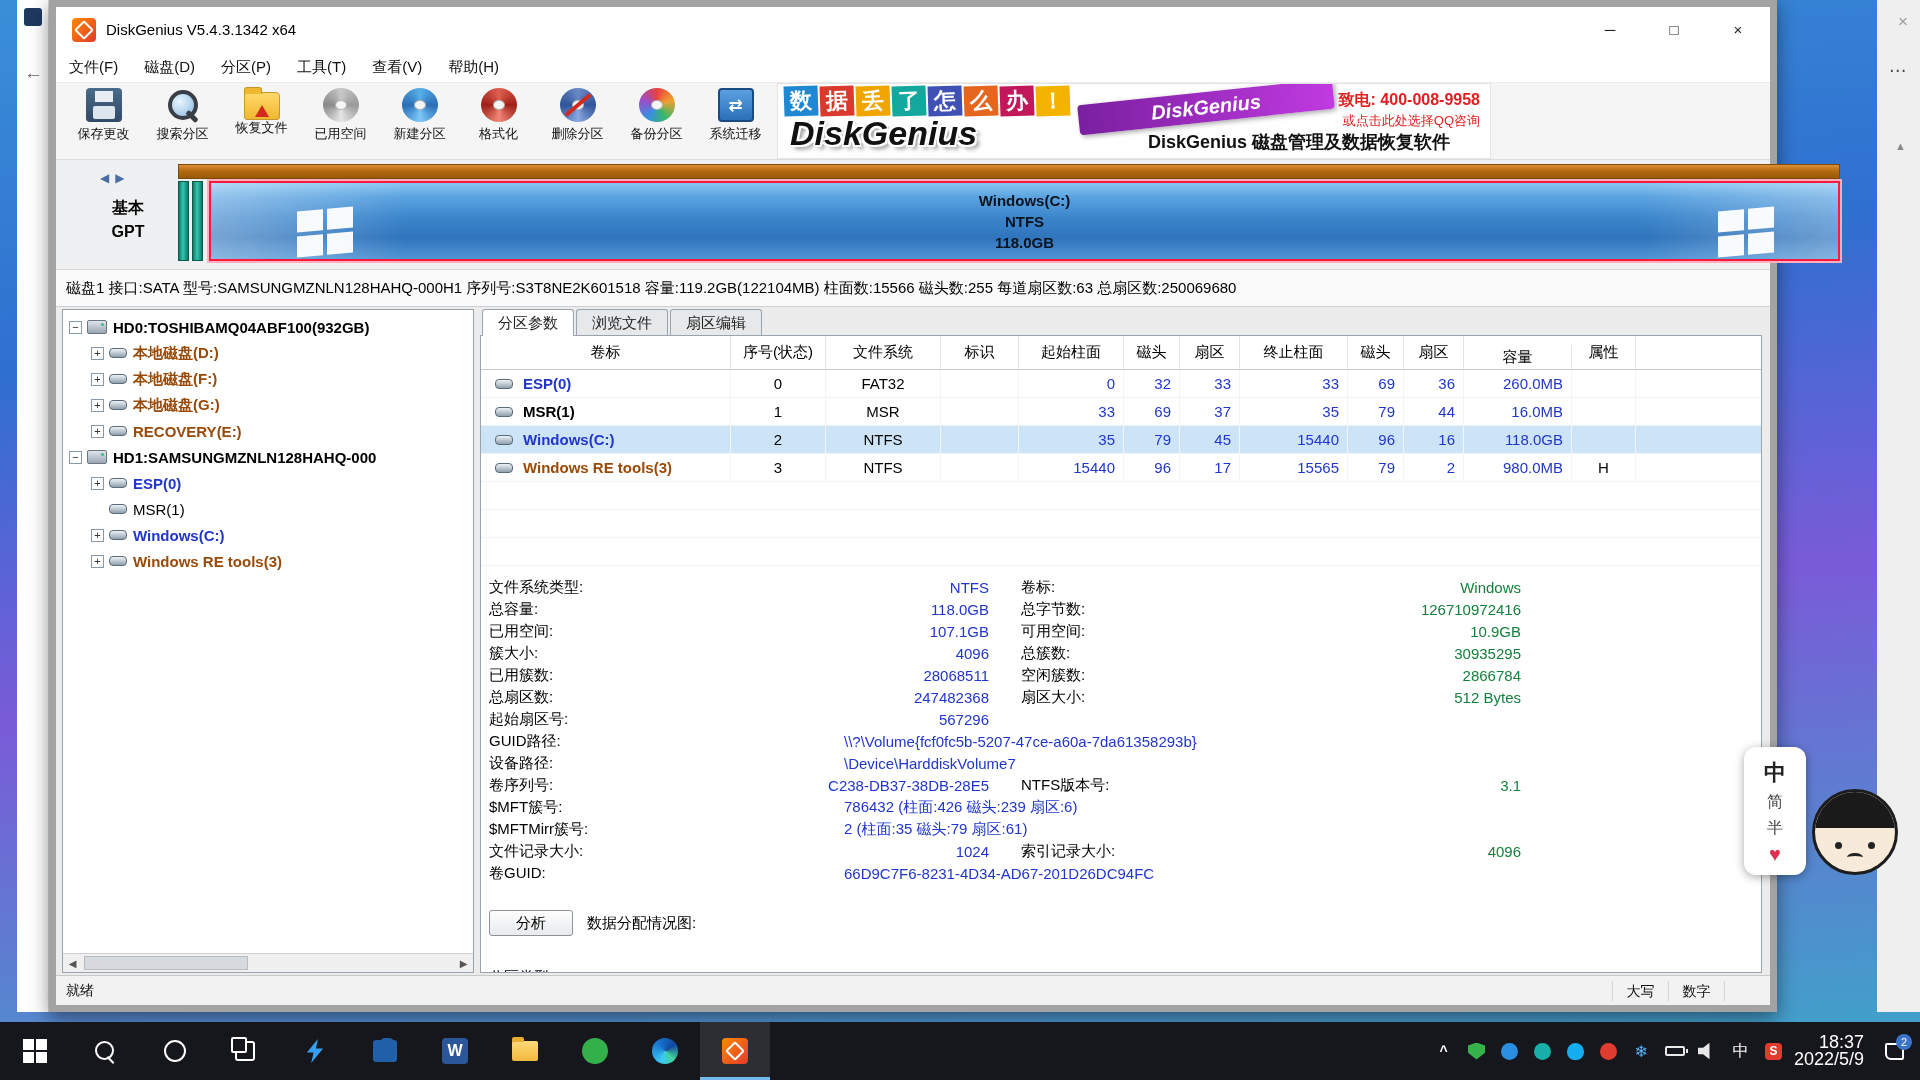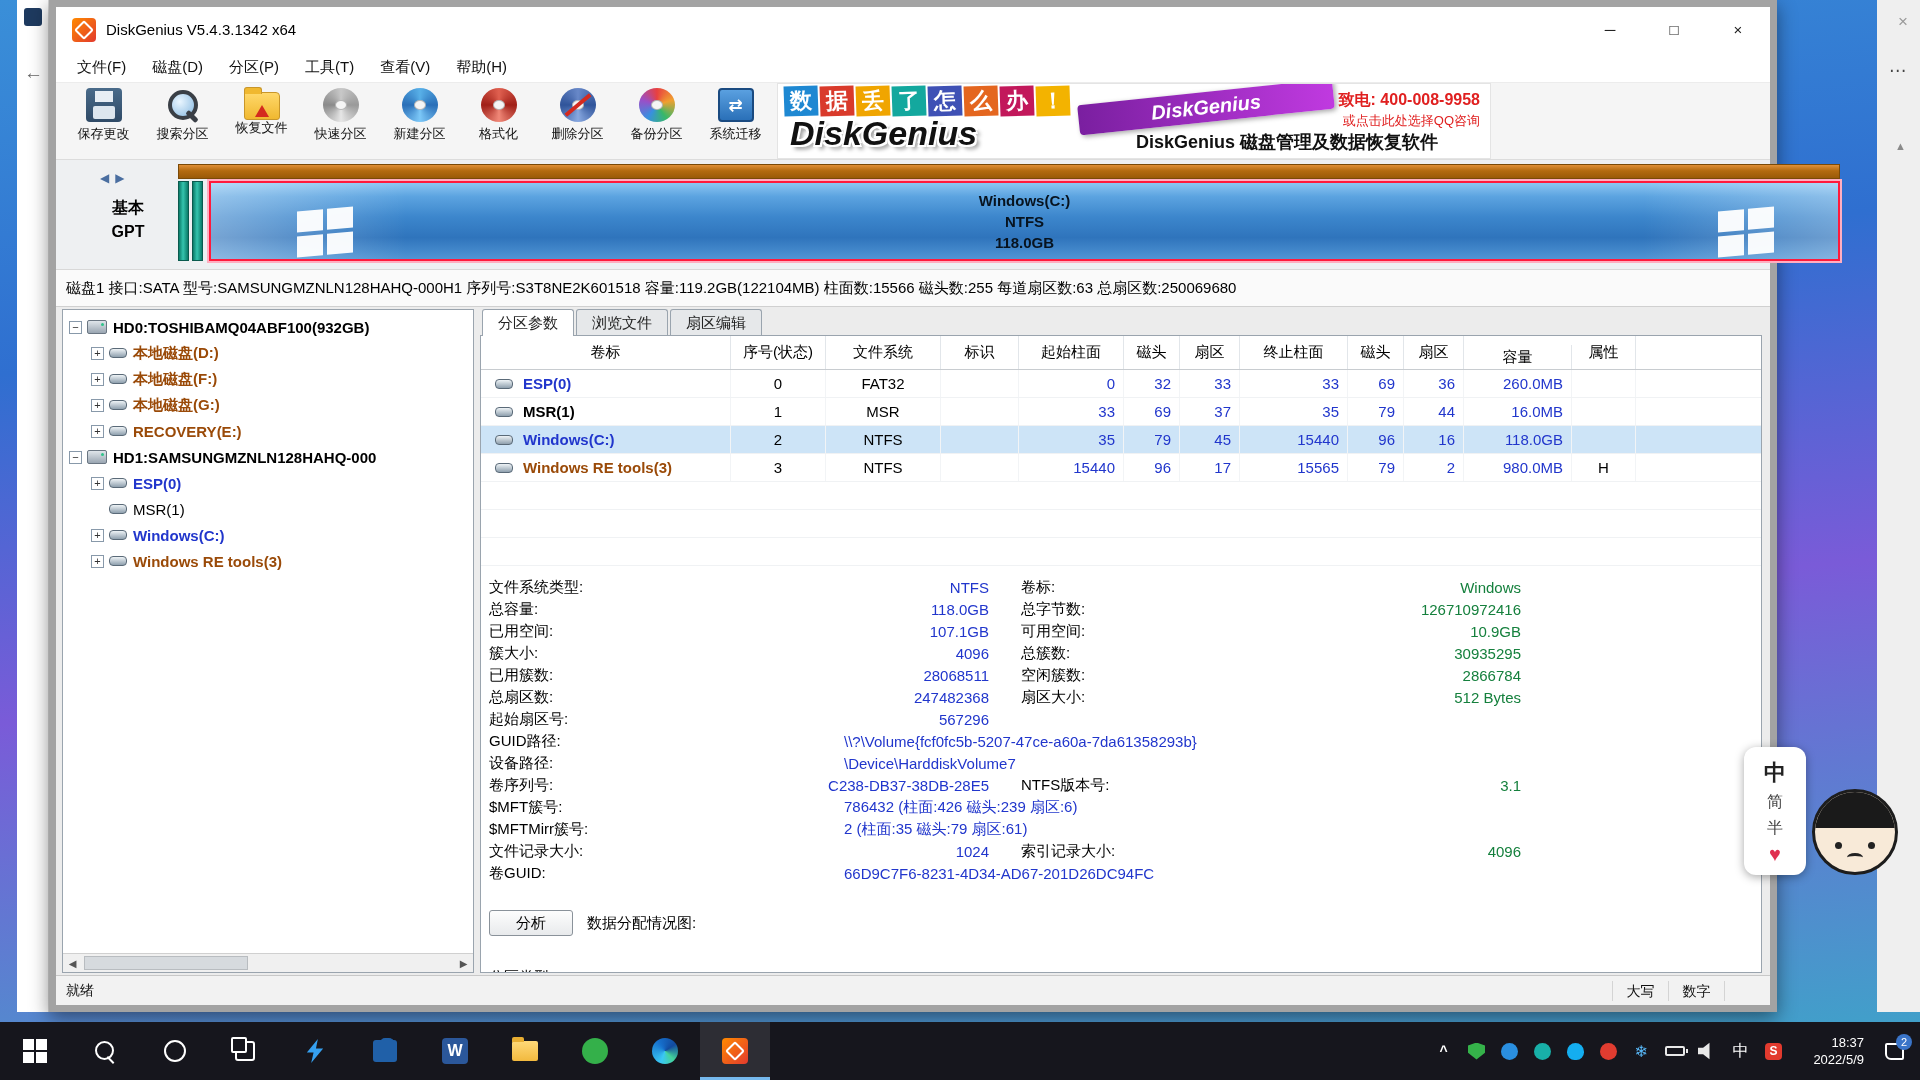--- a/index.html
+++ b/index.html
@@ -18,21 +18,21 @@
   
   .window{position:absolute;left:49px;top:0;width:1728px;height:1012px;background:#fff;border:7px solid #a3a3a3;box-shadow:0 6px 18px rgba(0,0,0,.45);display:flex;flex-direction:column}
   .titlebar{height:45px;display:flex;align-items:center;background:#fff}
   .app-icon{width:24px;height:24px;margin-left:16px;background:linear-gradient(135deg,#ff8a00,#e23a2e);border-radius:4px;position:relative;flex:none}
   .app-icon::after{content:"";position:absolute;inset:5px;border:2px solid #fff;border-radius:2px;transform:rotate(45deg)}
   .title-text{margin-left:10px;font-size:15px;color:#000}
   .win-controls{margin-left:auto;display:flex;height:100%}
   .win-btn{width:64px;display:flex;align-items:center;justify-content:center;font-size:15px;color:#222}
 
   .menubar{height:31px;display:flex;align-items:center;background:#fff;border-bottom:1px solid #ececec;font-size:15px;color:#111}
-  #menu-items{display:flex;padding-left:8px}
+  #menu-items{display:flex;padding-left:0}
   .menu-item{padding:0 13px;height:31px;display:flex;align-items:center}
 
   
   .toolbar{height:77px;background:#f5f5f5;border-bottom:1px solid #dcdcdc;display:flex;position:relative}
   #toolbar-buttons{display:flex;padding-left:8px}
   .tb-btn{width:79px;padding-top:5px;text-align:center}
   .tb-label{font-size:13px;margin-top:3px;color:#111}
   .tbicon{width:36px;height:34px;margin:0 auto;position:relative}
   .save-changes-icon{background:linear-gradient(#4a6b8a,#2f4a66);border-radius:4px}
   .save-changes-icon::before{content:"";position:absolute;left:9px;top:3px;right:9px;height:11px;background:#e8eef4}
@@ -55,21 +55,21 @@
 
   
   .banner{position:absolute;left:721px;top:0;width:714px;height:76px;background:#fff;overflow:hidden;border:1px solid #e4e4e4}
   .banner-tiles{position:absolute;left:6px;top:2px;display:flex;gap:2px}
   .tile{width:34px;height:30px;color:#fff;font-weight:bold;font-size:22px;display:flex;align-items:center;justify-content:center;transform:rotate(-2deg)}
   .banner-brand{position:absolute;left:12px;top:30px;font-size:34px;font-weight:bold;font-style:italic;color:#111;
     text-shadow:2px 2px 0 #fff,-2px -2px 0 #fff,2px -2px 0 #fff,-2px 2px 0 #fff,4px 4px 4px rgba(0,0,0,.45)}
   .banner-ribbon{position:absolute;left:300px;top:8px;width:256px;height:30px;background:linear-gradient(90deg,#7a1fa0,#c03ae0);transform:rotate(-6deg);display:flex;align-items:center;justify-content:center;color:#fff;font-style:italic;font-weight:bold;font-size:20px;border-radius:4px;box-shadow:2px 2px 5px rgba(0,0,0,.35)}
   .banner-phone{position:absolute;right:10px;top:6px;color:#e02020;font-weight:bold;font-size:16px}
   .banner-qq{position:absolute;right:10px;top:28px;color:#e02020;font-size:13px}
-  .banner-subtitle{position:absolute;right:52px;bottom:4px;font-size:18px;font-weight:bold;color:#111}
+  .banner-subtitle{position:absolute;right:40px;bottom:4px;font-size:18px;font-weight:bold;color:#111}
 
   
   .diskbar{height:110px;background:#eef0f2;position:relative;border-bottom:1px solid #d8d8d8}
   .nav-arrows{position:absolute;left:44px;top:11px;font-size:12px;color:#4a6ea0;letter-spacing:6px}
   .disk-type{position:absolute;left:26px;top:36px;width:92px;text-align:center;font-size:16px;font-weight:bold;line-height:24px;color:#000}
   .cap-strip{position:absolute;left:122px;top:4px;width:1662px;height:15px;background:linear-gradient(180deg,#e09038 0%,#b36a10 45%,#9a5a08 100%);border:1px solid #7a4a08}
   .part-row{position:absolute;left:122px;top:21px;width:1662px;bottom:8px;display:flex}
   .part-sm{width:11px;margin-right:3px;background:linear-gradient(90deg,#0b7a68,#34c4ae 45%,#0b7a68);border:1px solid #0a5a4e}
   .part-main{flex:1;margin-left:3px;position:relative;border:2px solid #ff1a3c;outline:2px solid #ffaec0;display:flex;align-items:center;justify-content:center;
     background:linear-gradient(180deg,#8cc6f2 0%,#5ba3e0 18%,#3c86cc 45%,#2f74bc 72%,#5094d4 100%)}
@@ -166,21 +166,21 @@
   .circle-blue-icon{background:#2a8fe0;border-radius:50%}
   .circle-teal-icon{background:#18b0a8;border-radius:50%}
   .qq-icon{background:#14aef0;border-radius:50% 50% 44% 44%}
   .circle-red-icon{background:#e03c30;border-radius:50%}
   .snowflake-icon{color:#58b8f8;font-size:16px}
   .battery-icon{width:20px;height:10px;border:2px solid #e8e8e8;border-radius:2px;position:relative}
   .battery-icon::after{content:"";position:absolute;right:-5px;top:1px;width:2px;height:4px;background:#e8e8e8}
   .volume-icon{background:#e8e8e8;clip-path:polygon(0 32%,28% 32%,60% 4%,60% 96%,28% 68%,0 68%);width:20px;height:18px}
   .ime-icon{color:#fff;font-size:16px}
   .sogou-icon{background:#e23a2e;border-radius:4px;color:#fff;font-weight:bold;font-size:12px}
-  .clock{width:80px;text-align:right;color:#fff;font-size:13px;line-height:17px;padding-right:6px;display:flex;flex-direction:column;justify-content:center}
+  .clock{width:80px;text-align:right;color:#fff;font-size:18px;line-height:17px;padding-right:6px;display:flex;flex-direction:column;justify-content:center}
   .notif{width:48px;display:flex;align-items:center;justify-content:center;position:relative}
   .notif-ic{width:19px;height:17px;border:2px solid #fff;border-radius:2px 2px 2px 6px}
   .notif-badge{position:absolute;right:6px;bottom:10px;min-width:16px;height:16px;border-radius:50%;background:#3a74c8;color:#fff;font-size:11px;display:flex;align-items:center;justify-content:center}
 
   
   .ime-widget{position:absolute;right:22px;bottom:205px;z-index:50;display:flex;align-items:flex-end}
   .ime-bar{width:62px;background:#fff;border-radius:12px;box-shadow:0 2px 10px rgba(0,0,0,.35);padding:10px 0 8px;text-align:center}
   .ime-ch{font-size:22px;font-weight:bold;line-height:32px;color:#222}
   .ime-ch.sm{font-size:16px;font-weight:normal;color:#444;line-height:26px}
   .ime-heart{color:#e03050;font-size:20px;line-height:26px}
@@ -238,21 +238,21 @@
         <div class="tb-btn">
           <div class="tbicon search-partition-icon"></div>
           <div class="tb-label">搜索分区</div>
         </div>
         <div class="tb-btn">
           <div class="tbicon recover-files-icon"></div>
           <div class="tb-label">恢复文件</div>
         </div>
         <div class="tb-btn">
           <div class="tbicon quick-partition-icon cd"></div>
-          <div class="tb-label">快速分区</div>
+          <div class="tb-label">已用空间</div>
         </div>
         <div class="tb-btn">
           <div class="tbicon new-partition-icon cd"></div>
           <div class="tb-label">新建分区</div>
         </div>
         <div class="tb-btn">
           <div class="tbicon format-icon cd"></div>
           <div class="tb-label">格式化</div>
         </div>
         <div class="tb-btn">

